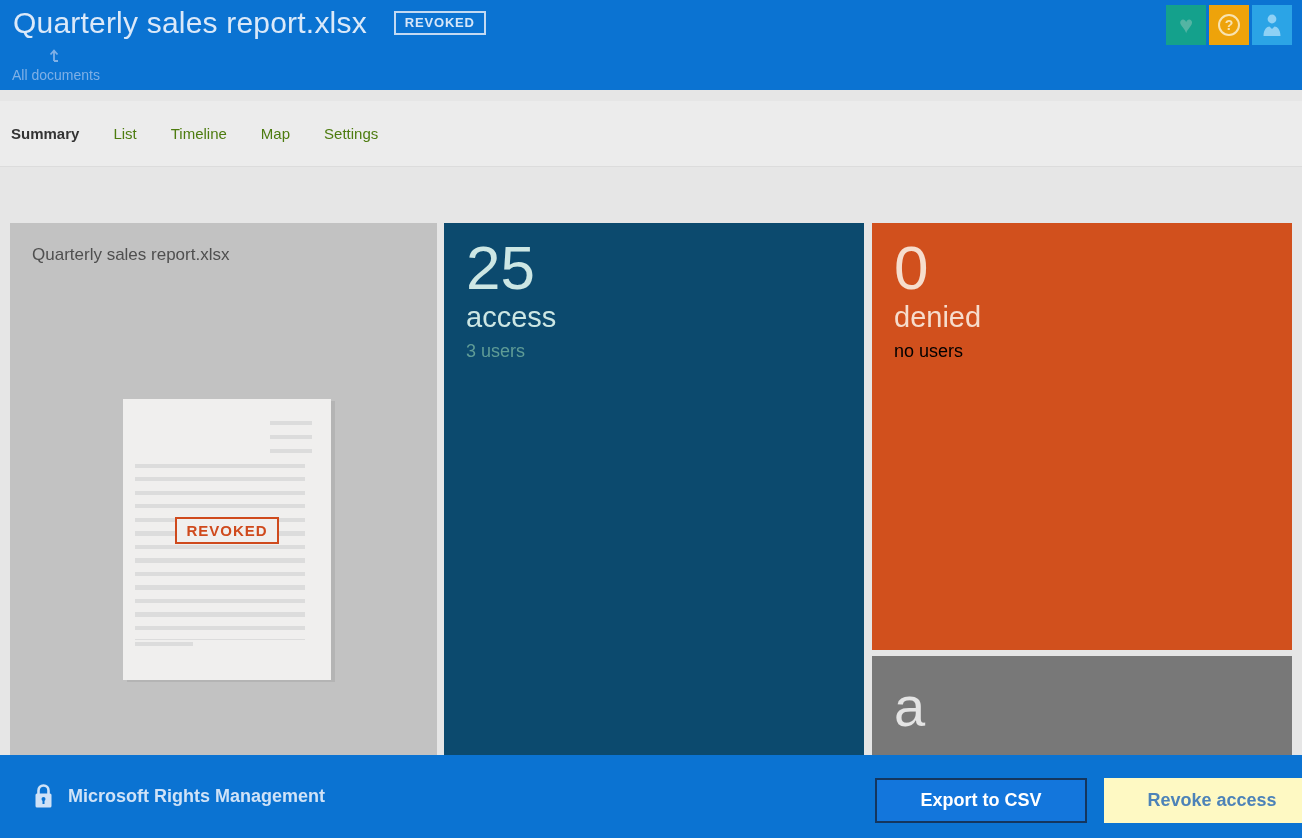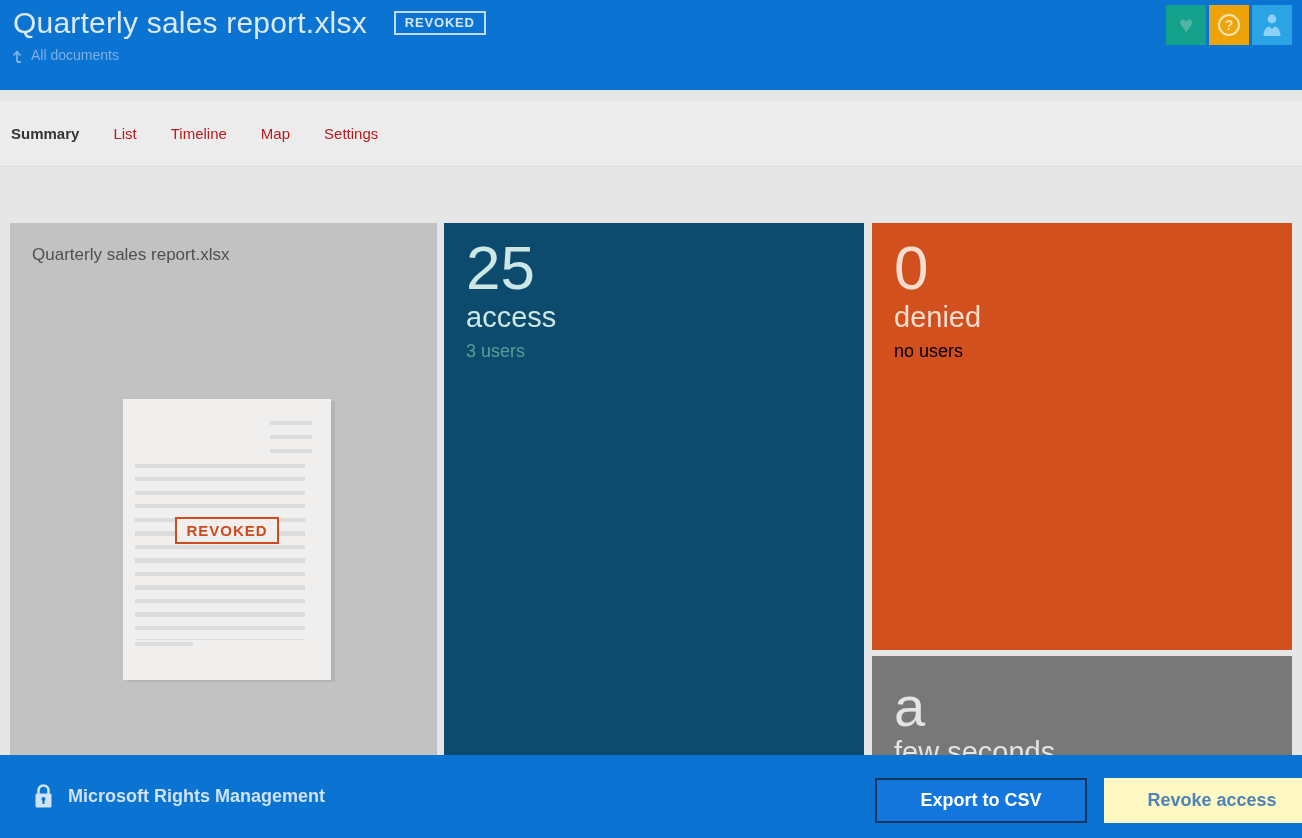--- a/index.html
+++ b/index.html
@@ -7,32 +7,32 @@
   body { font-family:"Liberation Sans", sans-serif; background:#e6e6e6; overflow:hidden; }
   .page { position:relative; width:1302px; height:838px; background:#e6e6e6; overflow:hidden; }
 
   
   .header { position:absolute; top:0; left:0; width:100%; height:90px; background:#0b73d2; }
   .title-row { position:absolute; left:13px; top:6px; display:flex; align-items:center; }
   .doc-title { font-size:30px; font-weight:300; color:#dbe9f9; letter-spacing:0.2px; }
   .revoked-badge { margin-left:27px; border:2px solid #c3d9f2; color:#d6e6f8; font-size:13px;
                    font-weight:bold; letter-spacing:0.8px; padding:1px 9px 2px; line-height:17px; }
   .breadcrumb { position:absolute; left:12px; top:47px; display:flex; align-items:center; gap:5px;
-                color:#7fb0e6; font-size:14px; cursor:pointer; }
+                color:#7fb0e6; font-size:14px; cursor:pointer;flex-direction:column; }
   .hdr-icons { position:absolute; right:10px; top:5px; display:flex; gap:3px; }
   .hdr-sq { width:40px; height:40px; display:flex; align-items:center; justify-content:center; cursor:pointer; }
   .heart-glyph { color:#54b4a3; font-size:24px; line-height:1; }
   .help-circle { width:22px; height:22px; border:2px solid #f8e3b0; border-radius:50%;
                  display:flex; align-items:center; justify-content:center;
                  color:#f8e3b0; font-size:14px; font-weight:bold; }
 
   
   .tabbar { position:absolute; top:90px; left:0; width:100%; height:66px; background:#ececec;
             border-bottom:1px solid #dcdcdc; display:flex; align-items:center; padding-left:11px; gap:34px;margin-top:11px; }
-  .tab { font-size:15px; color:#b91c1c; cursor:pointer; }
+  .tab { font-size:15px; color:#4d7c0f; cursor:pointer; }
   .tab.active { color:#333333; font-weight:600; }
 
   
   .tile { position:absolute; overflow:hidden; }
   .tile-doc      { left:10px;  top:223px; width:427px; height:532px; background:#c2c2c2; }
   .tile-views    { left:444px; top:223px; width:420px; height:532px; background:#0d7b73; }
   .tile-denied   { left:872px; top:223px; width:420px; height:427px; background:#d1501d; }
   .tile-duration { left:872px; top:656px; width:420px; height:99px;  background:#787878; }
 
   .tile-doc-title { position:absolute; left:22px; top:22px; font-size:17px; color:#4f4f4f; }
@@ -131,21 +131,20 @@
     <div class="metric">
       <div class="big">0</div>
       <div class="label">denied</div>
       <div class="sub">no users</div>
     </div>
   </div>
 
   <div class="tile tile-duration" style="background: rgb(120, 120, 120);">
     <div class="metric">
       <div class="big">a</div>
-      <div class="label">few seconds</div>
     </div>
   </div>
 
   <div class="footer" style="background: rgb(11, 115, 210);">
     <div class="brand">
       <svg width="23" height="27" viewBox="0 0 23 27">
         <path d="M6.5 11 V7.5 C6.5 4.5 8.5 2.5 11.5 2.5 C14.5 2.5 16.5 4.5 16.5 7.5 V11" stroke="#cfe2f7" stroke-width="2.6" fill="none"></path>
         <rect x="3.5" y="10.5" width="16" height="14" rx="1.5" fill="#cfe2f7"></rect>
         <circle cx="11.5" cy="16" r="2" fill="#0b73d2"></circle>
         <rect x="10.5" y="16.5" width="2" height="4.5" fill="#0b73d2"></rect>

